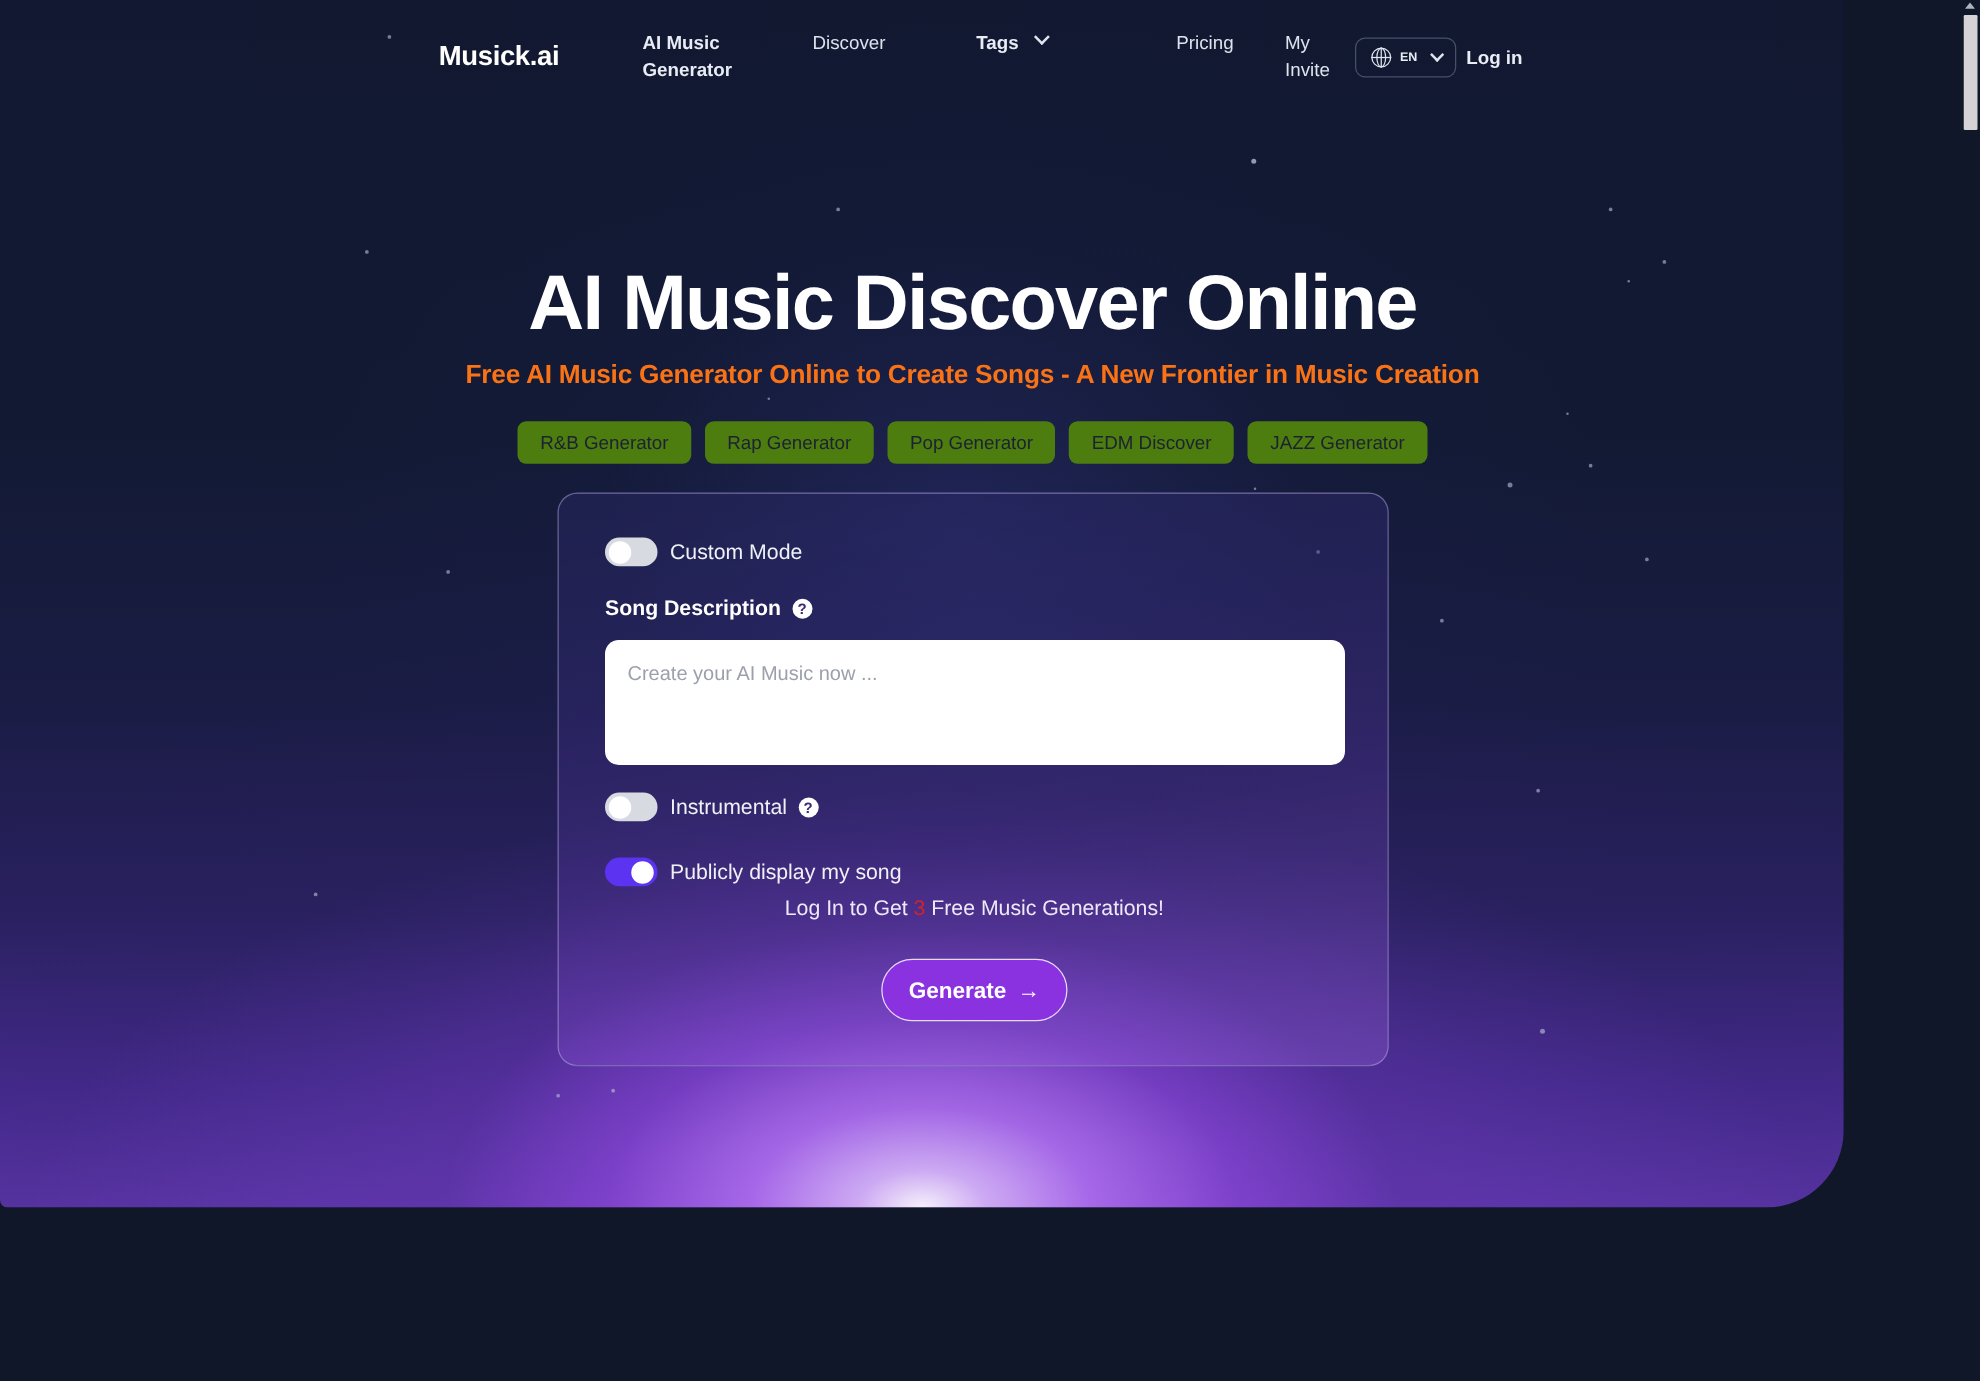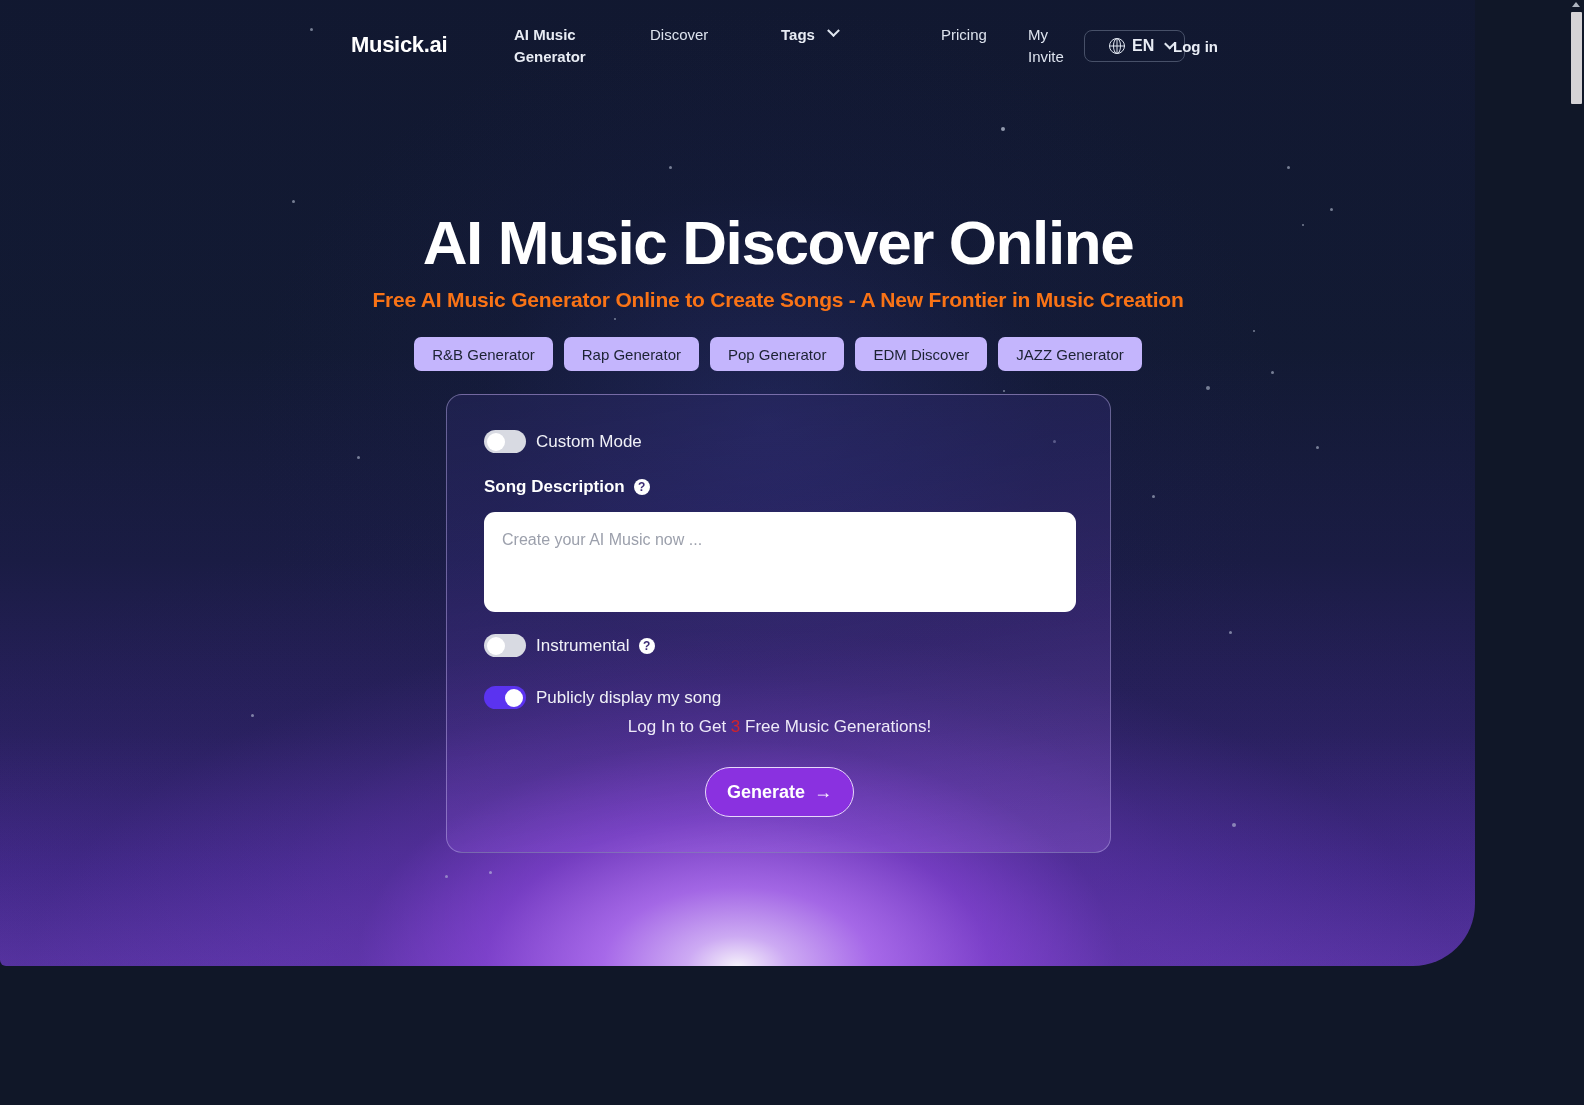--- a/index.html
+++ b/index.html
@@ -102,28 +102,28 @@
     border-bottom: 2px solid #dfe5ef;
     transform: rotate(45deg) translate(-2px,-2px);
     margin-left: 10px;
     vertical-align: 2px;
   }
 
   .lang-btn {
     position: absolute;
     left: 1084px; top: 30px;
     height: 32px;
-    padding: 0 11px 0 24px;
+    padding: 0 11px 0 12px;
     border: 1px solid #475068;
     border-radius: 8px;
     display: flex;
     align-items: center;
     gap: 7px;
     color: #e9edf5;
-    font-size: 16px;
+    font-size: 10px;
     font-weight: 700;
     background: transparent;
   }
   .globe {
     width: 16px; height: 16px;
     border: 1.5px solid #dfe5ef;
     border-radius: 50%;
     position: relative;
     flex: none;
   }
@@ -193,21 +193,21 @@
     left: 0; top: 337px;
     width: 1556px;
     display: flex;
     justify-content: center;
     gap: 11px;
   }
   .chip {
     height: 34px;
     padding: 0 18px;
     border-radius: 7px;
-    background: #c4b5fd;
+    background: #4d7c0f;
     color: #1c2233;
     font-size: 15px;
     font-weight: 400;
     display: flex;
     align-items: center;
     white-space: nowrap;
   }
 
   
   .card {

